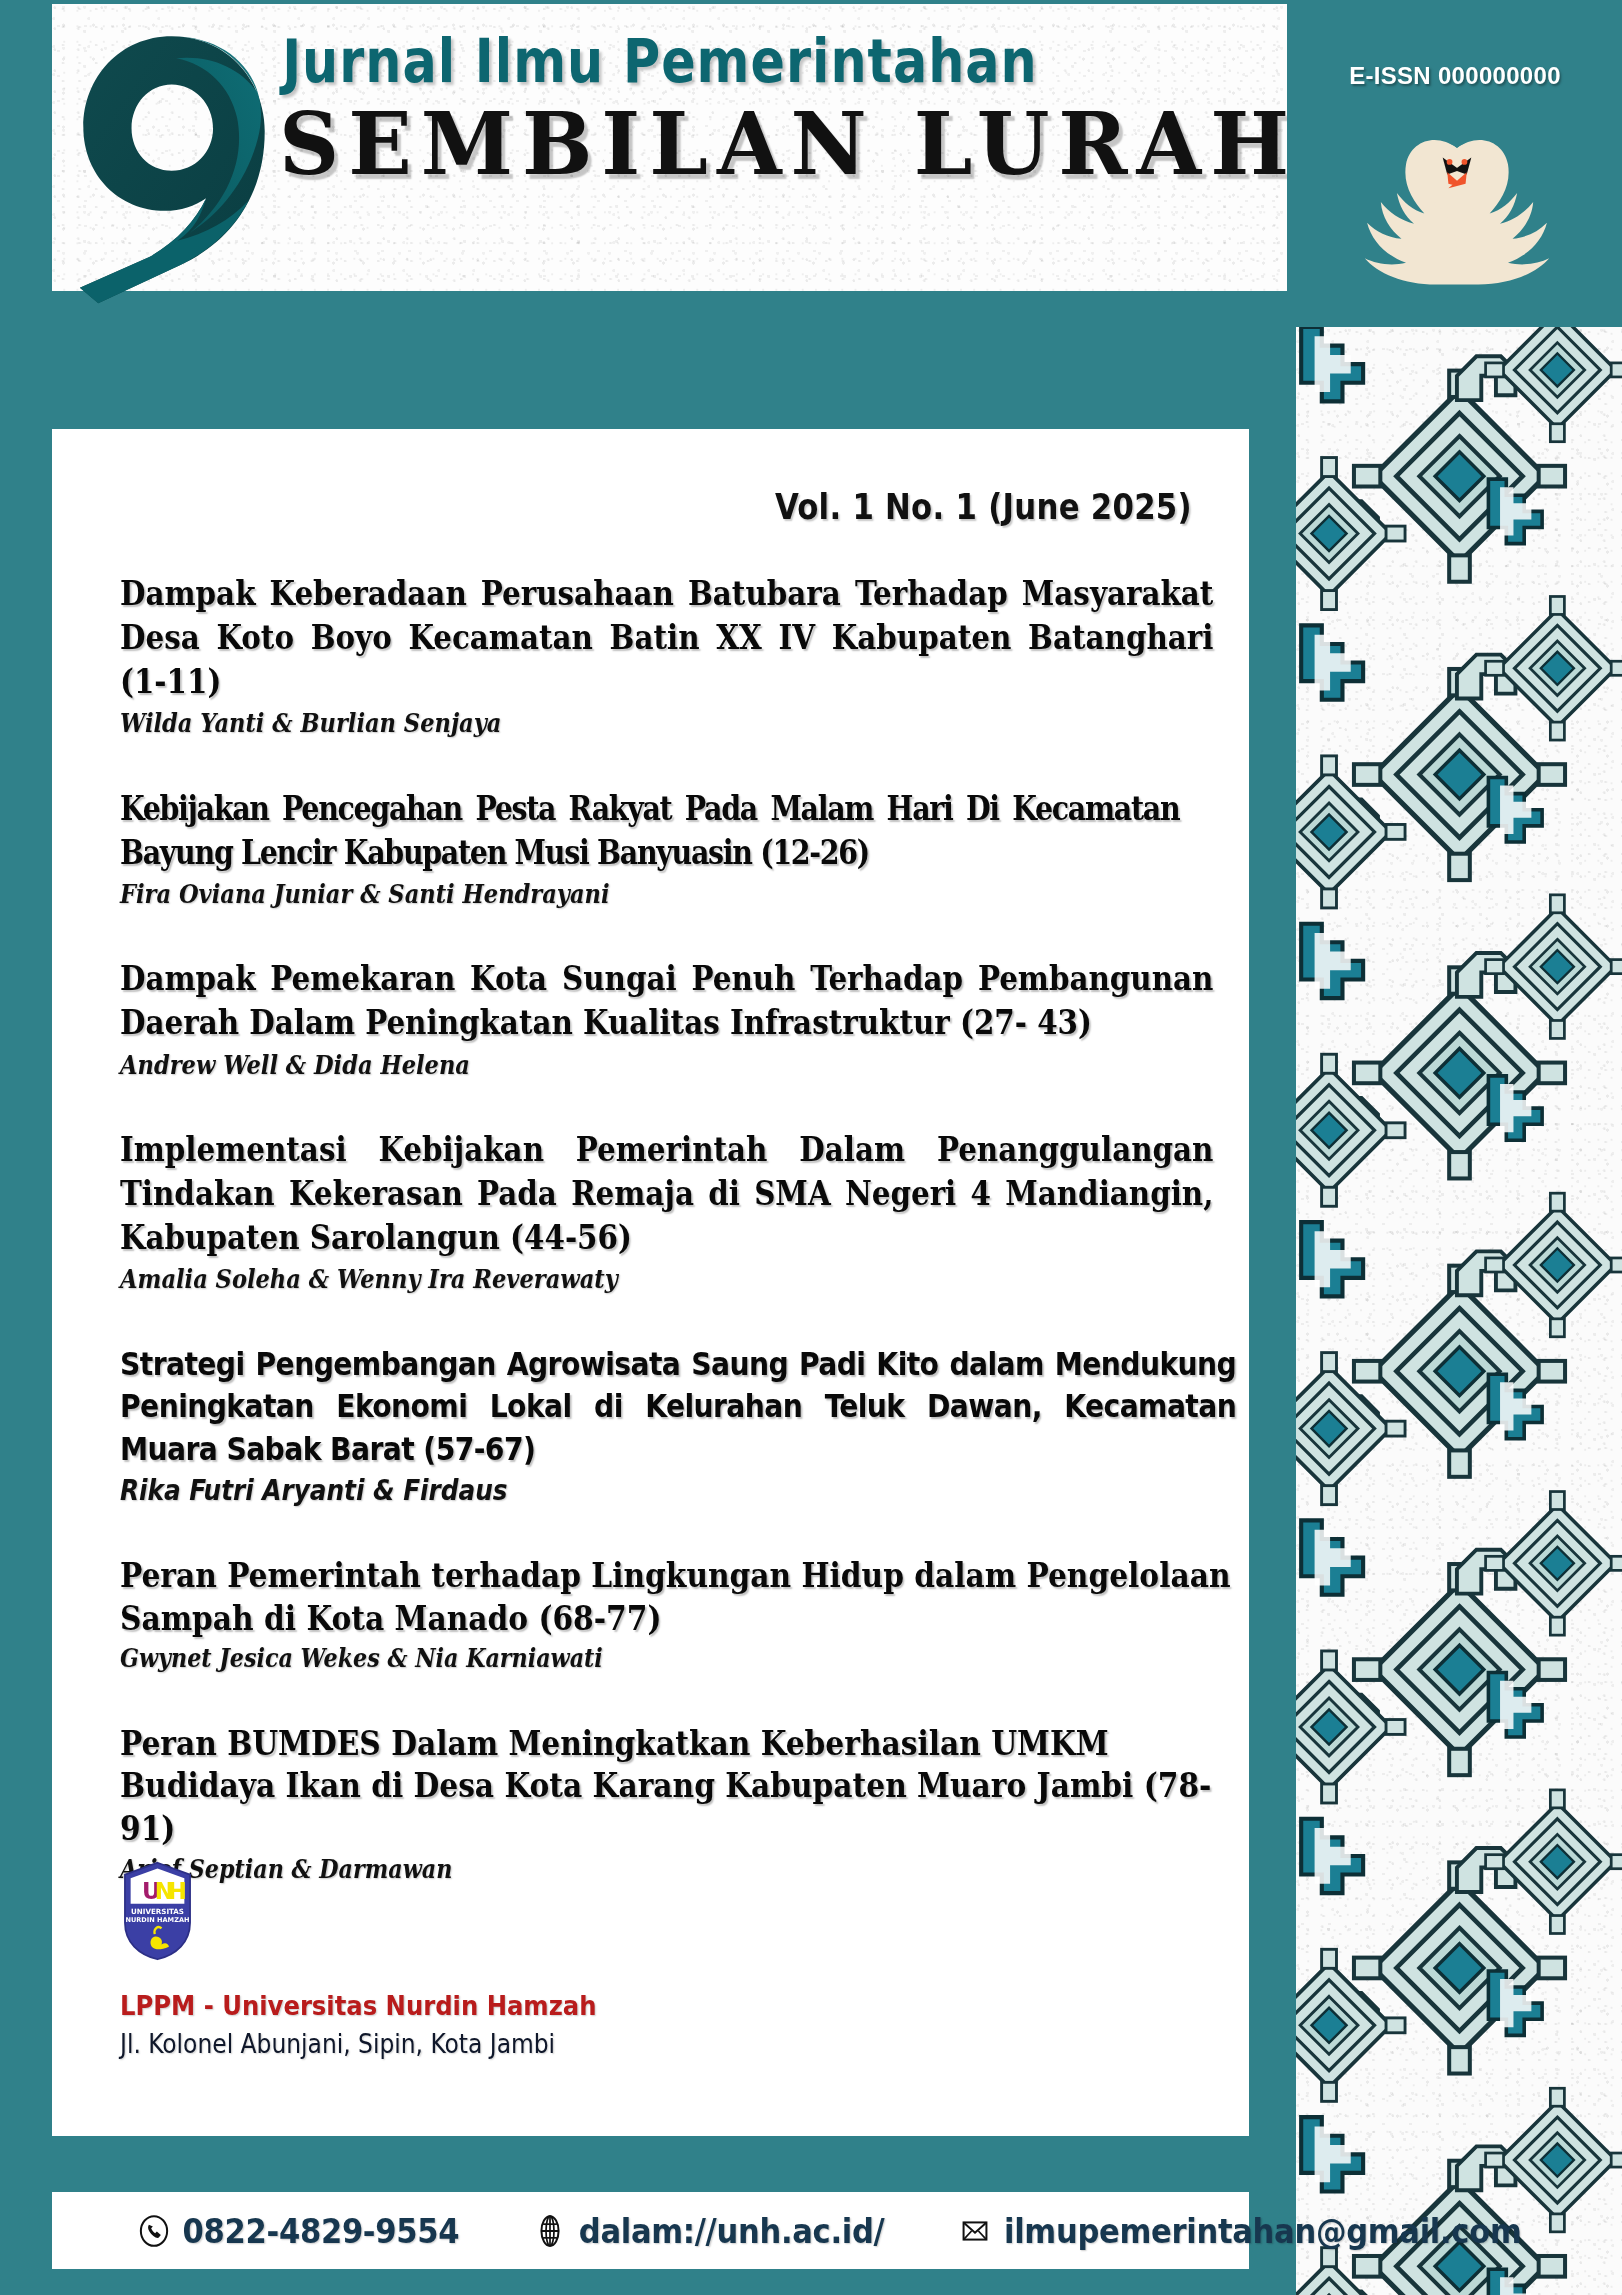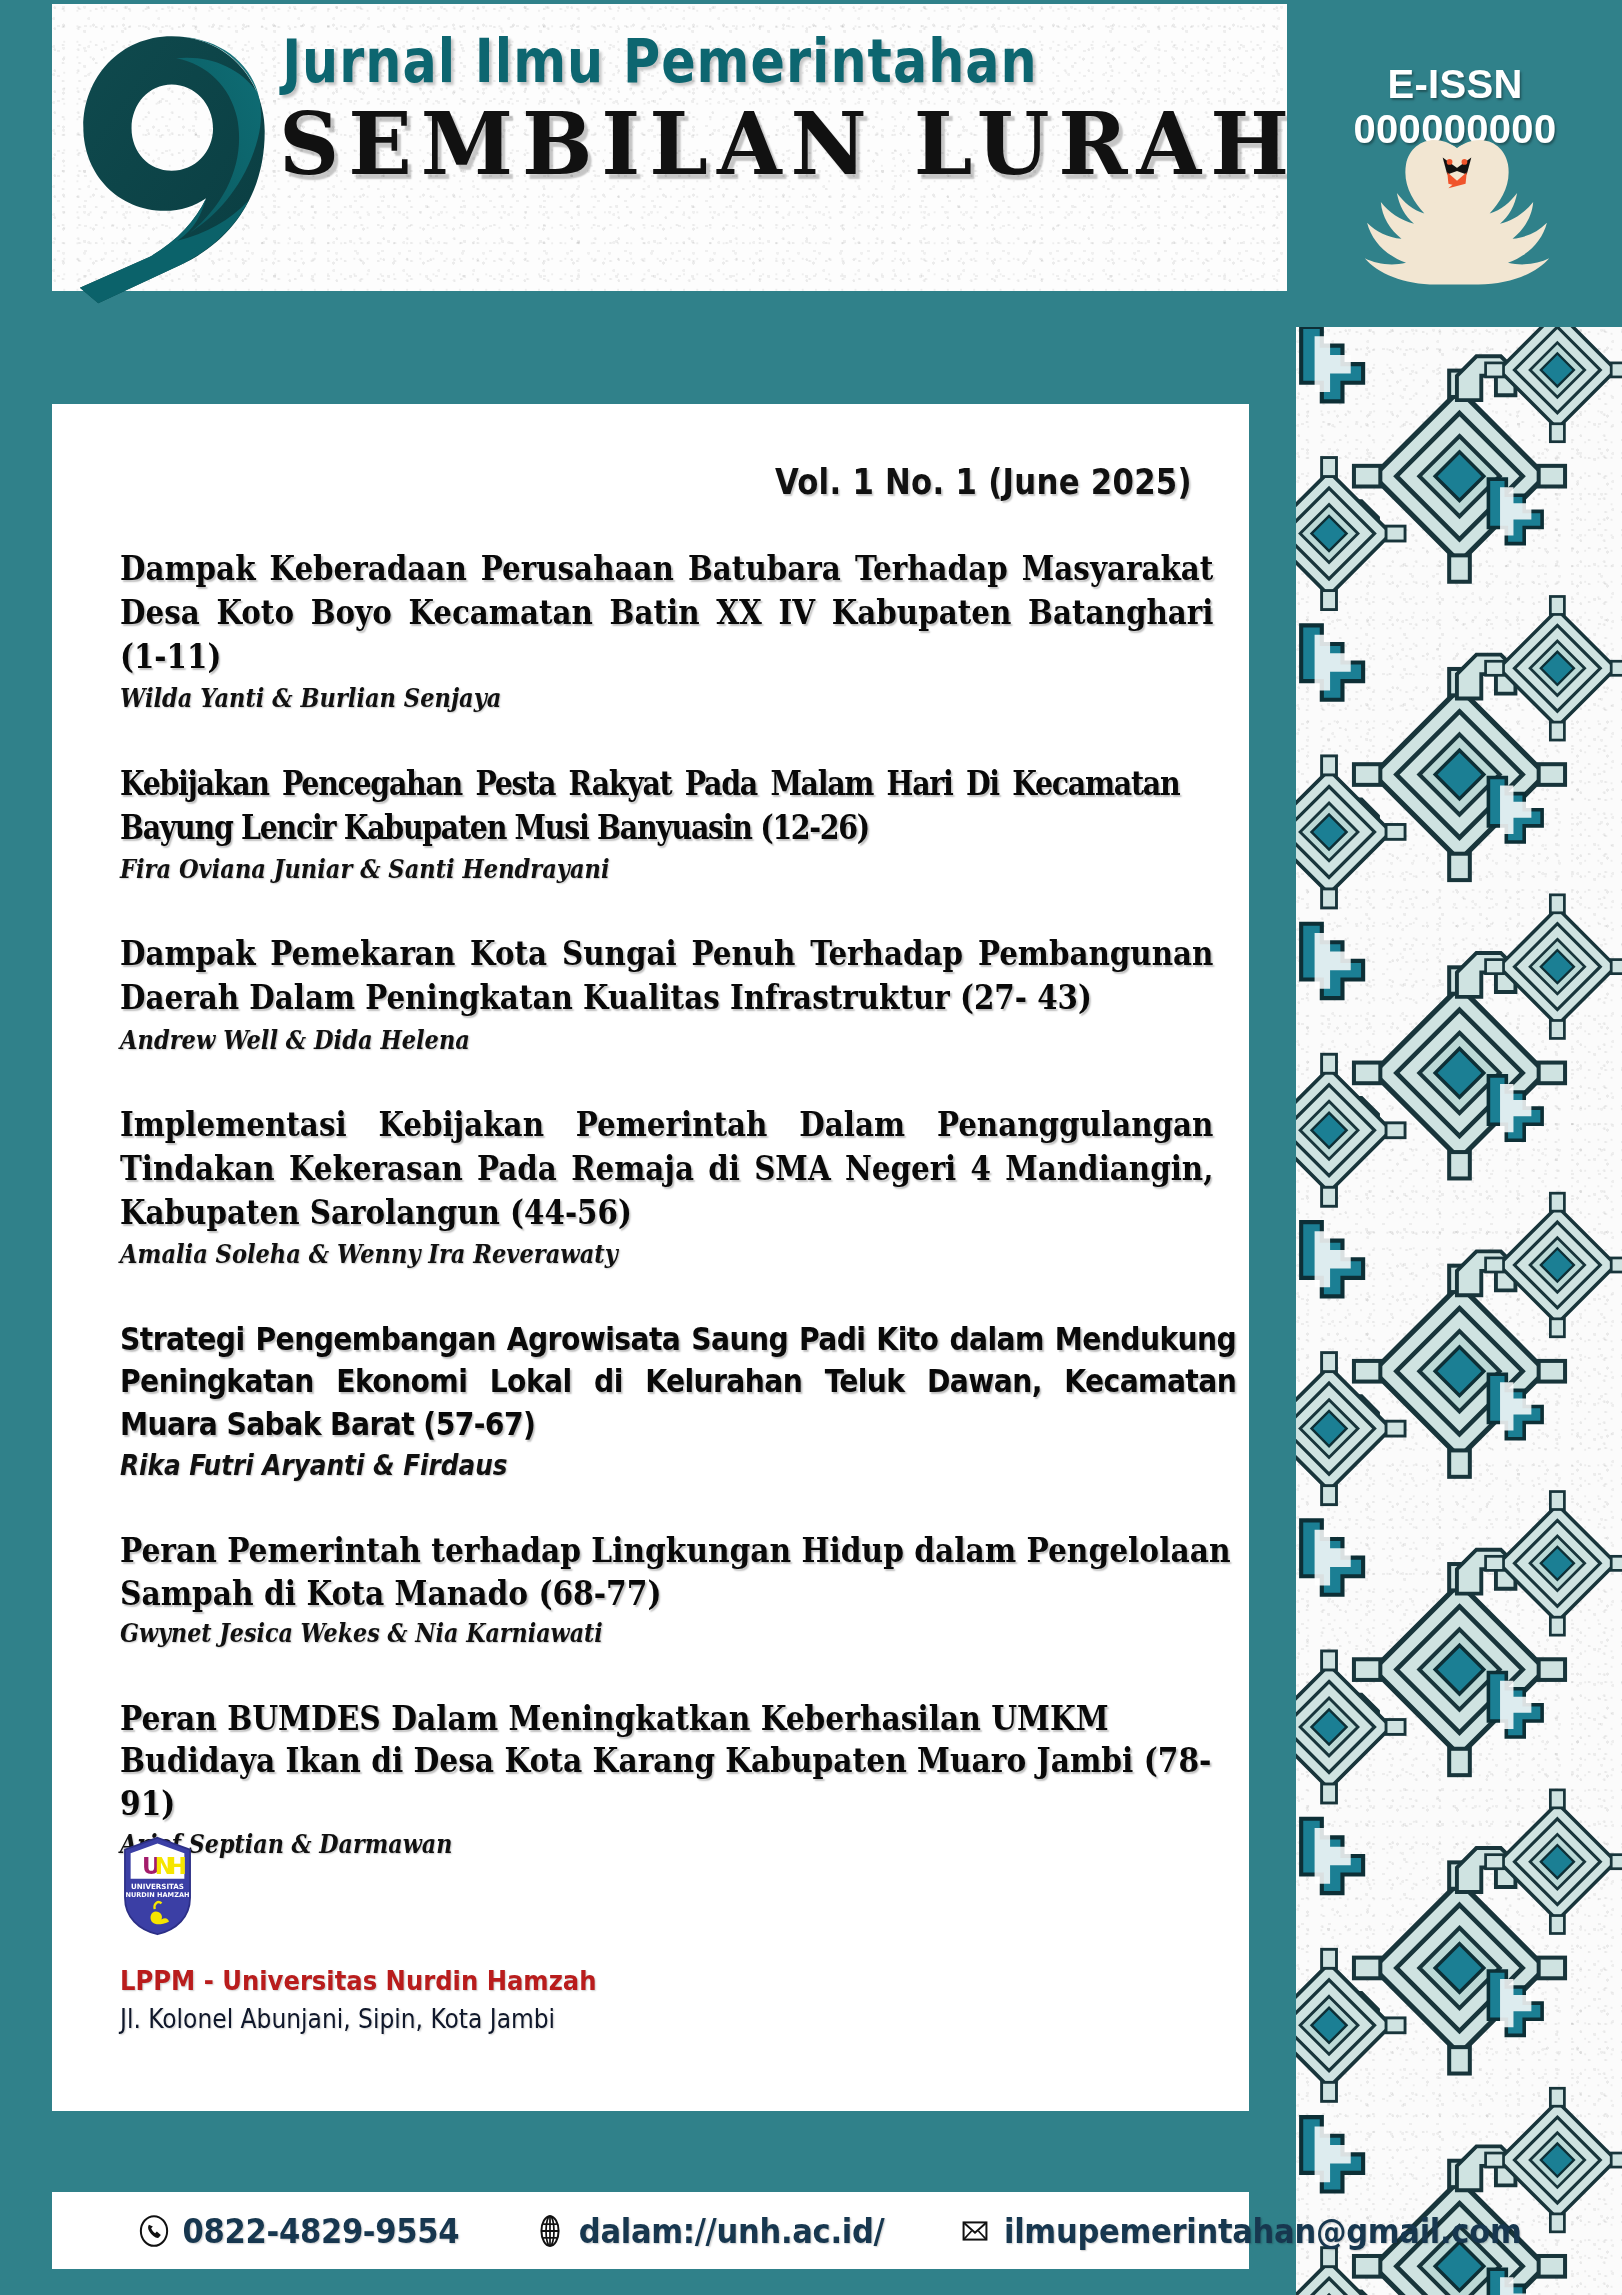--- a/index.html
+++ b/index.html
@@ -28,21 +28,21 @@
   
   #header-band{
     position:absolute;left:52px;top:4px;width:1236px;height:287px;
   }
   #header-eissn-panel{
     position:absolute;left:1287px;top:0;width:336px;height:895px;
     background:#30818a;
   }
   #eissn-text{
     position:absolute;left:0;top:62px;width:336px;text-align:center;
-    color:#ffffff;font-size:40px;font-weight:bold;letter-spacing:0.3px;
+    color:#ffffff;font-size:24px;font-weight:bold;letter-spacing:0.3px;
     text-shadow:1.7px 1.7px 2.3px rgba(0,0,0,.35);
     font-family:"Liberation Sans", sans-serif;
   }
   #swan-logo{position:absolute;left:64px;top:115px;width:212px;height:189px;}
 
   
   #nine-mark{position:absolute;left:5.7px;top:14.3px;width:224px;height:287px;}
 
   #title-block{position:absolute;left:227px;top:23px;width:1010px;height:287px;}
   #journal-kicker{
@@ -73,21 +73,21 @@
 
   
   #batik-panel{
     position:absolute;left:1296px;top:327px;width:327px;height:1968px;
     background-color:#fbfbfb;
     overflow:hidden;
   }
 
   
   #content-card{
-    position:absolute;left:52px;top:404px;width:1197px;height:1707px;
+    position:absolute;left:52px;top:429px;width:1197px;height:1707px;
     background:#ffffff;
   }
   #issue-line{
     position:absolute;right:57px;top:57px;
     font-family:"DejaVu Sans Condensed","Liberation Sans Narrow","Liberation Sans",sans-serif;
     font-weight:bold;font-size:36px;color:#111;letter-spacing:0.3px;
     text-shadow:1.7px 1.7px 1.7px rgba(0,0,0,.22);
     transform:scaleX(.95);transform-origin:right center;
     white-space:nowrap;
   }

